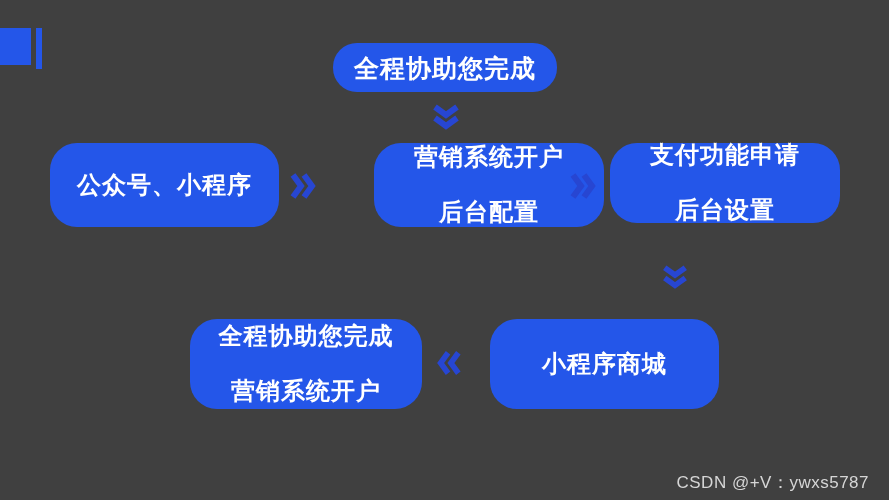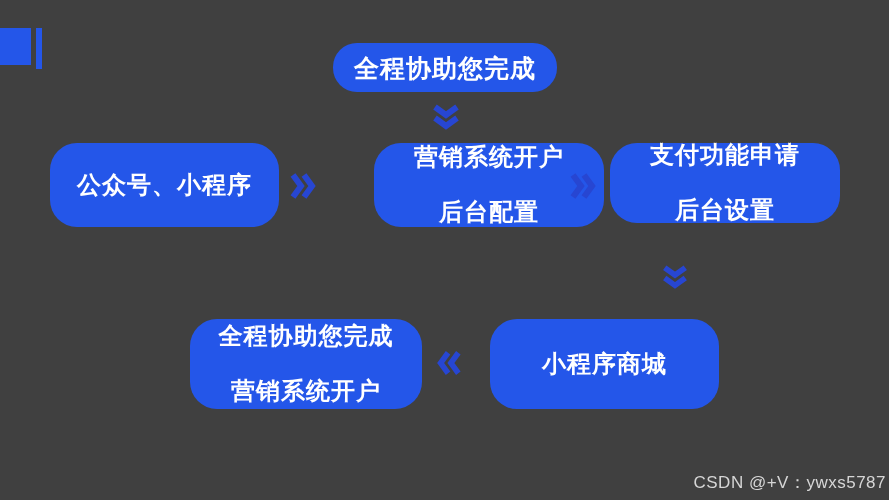--- a/index.html
+++ b/index.html
@@ -48,21 +48,21 @@
 
   .chev-down-1  { left: 431px; top: 102px; width: 30px; height: 30px; }
   .chev-right-1 { left: 288px; top: 171px; width: 30px; height: 30px; }
   .chev-right-2 { left: 568px; top: 171px; width: 30px; height: 30px; }
   .chev-down-2  { left: 661px; top: 263px; width: 28px; height: 28px; }
   .chev-left-1  { left: 435px; top: 349px; width: 28px; height: 28px; }
 
   
   .watermark {
     position: absolute;
-    right: 3px;
+    right: 20px;
     top: 471px;
     font-size: 17px;
     color: #D6D6D6;
     letter-spacing: 0.5px;
     white-space: nowrap;
   }
 </style>
 </head>
 <body>
 

